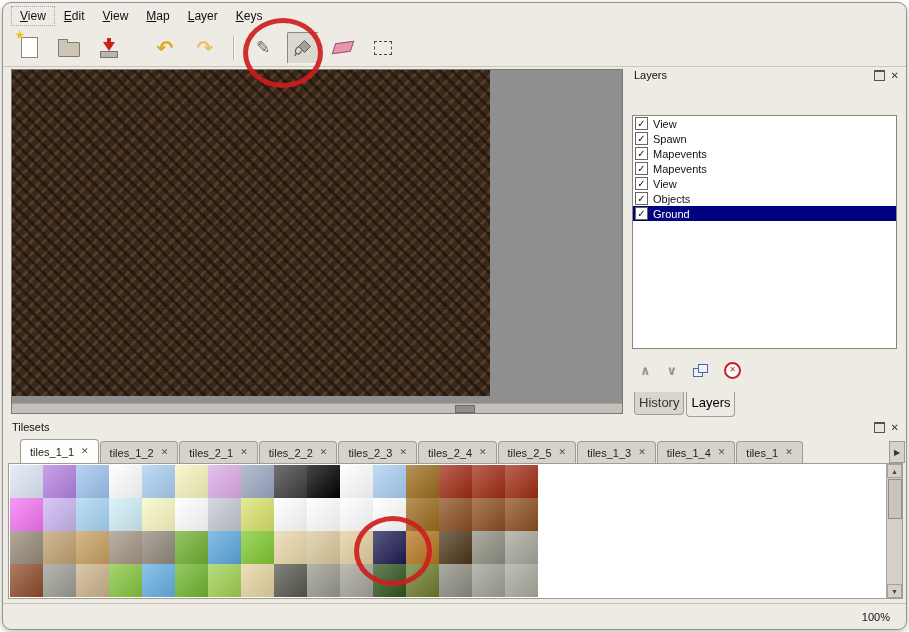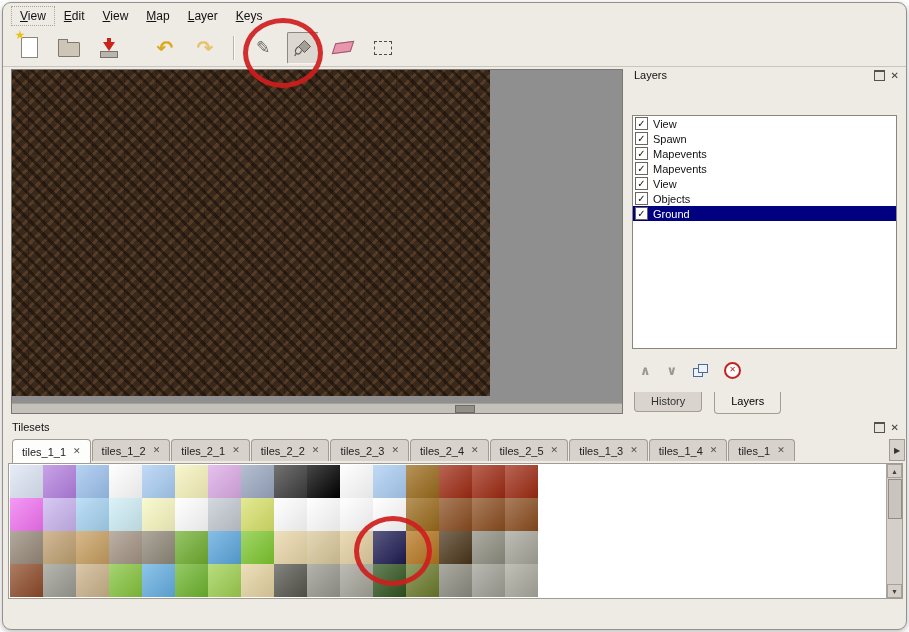--- a/index.html
+++ b/index.html
@@ -72,27 +72,27 @@
             text-align:center;margin-right:5px;color:#111;flex:none}
   .layer-actions{position:absolute;left:12px;top:292px;display:flex;gap:16px;align-items:center;height:18px}
   .chev{font-size:13px;font-weight:bold;color:#9b978f;line-height:1}
   .copy-icon{position:relative;width:15px;height:13px;display:block}
   .copy-icon::before,.copy-icon::after{content:"";position:absolute;width:8px;height:7px;background:#eef2fa;border:1px solid #4a6a9e}
   .copy-icon::before{left:0;bottom:0}
   .copy-icon::after{right:0;top:0}
   .del-icon{width:13px;height:13px;border-radius:50%;border:2px solid #c32222;color:#c32222;font-size:8px;font-weight:bold;
             display:flex;align-items:center;justify-content:center;background:#fff;line-height:1}
   .ltabs{position:absolute;left:6px;bottom:0;display:flex;align-items:flex-start;height:22px}
-  .ltab{font-size:11px;padding:3px 16px 4px;background:#d9d5ce;border:1px solid #a29e96;border-top:none;
-        border-radius:0 0 4px 4px;color:#333;margin-right:12px}
+  .ltab{font-size:13px;padding:3px 4px 4px;background:#d9d5ce;border:1px solid #a29e96;border-top:none;
+        border-radius:0 0 4px 4px;color:#333;margin-right:2px}
   .ltab.active{background:#eeeae4;color:#000;padding-bottom:6px}
 
   
   .tilesets-panel{position:absolute;left:3px;top:418px;width:899px;height:182px}
-  .ts-tabs{position:absolute;left:6px;top:18px;right:0;height:24px;display:flex;}
+  .ts-tabs{position:absolute;left:14px;top:18px;right:0;height:24px;display:flex;align-items:flex-end}
   .ts-tab{height:22px;box-sizing:border-box;display:flex;align-items:center;gap:7px;padding:0 9px;font-size:11px;
           background:#d7d3cc;border:1px solid #a09c94;border-bottom:none;border-radius:4px 4px 0 0;margin-right:1px;
           color:#222;white-space:nowrap;overflow:hidden;flex:none}
   .ts-tab.active{background:#fdfdfc;height:24px}
   .tab-close{font-size:9px;color:#55524c;line-height:1}
   .tab-arrow{margin-left:auto;width:16px;height:22px;background:#d7d3cc;border:1px solid #a09c94;box-sizing:border-box;
              display:flex;align-items:center;justify-content:center;font-size:8px;color:#333;flex:none}
   .palette{position:absolute;left:2px;top:42px;right:2px;bottom:4px;background:#fff;border:1px solid #a09c94;overflow:hidden}
   .tiles{position:absolute;left:1px;top:1px;width:528px;display:flex;flex-wrap:wrap}
   .tile{width:33px;height:33px;box-sizing:border-box;
@@ -357,17 +357,20 @@
           <span>▲</span>
         </div>
         <div class="scroll-thumb"></div>
         <div class="scroll-btn down">
           <span>▼</span>
         </div>
       </div>
     </div>
   </div>
 
+  <div class="statusbar">
+    <span>100%</span>
+  </div>
 
   <div class="circle circle-toolbar" style="border-color: rgb(207, 29, 29);"></div>
   <div class="circle circle-tile" style="border-color: rgb(207, 29, 29);"></div>
 
 </div>
 
 </body></html>

